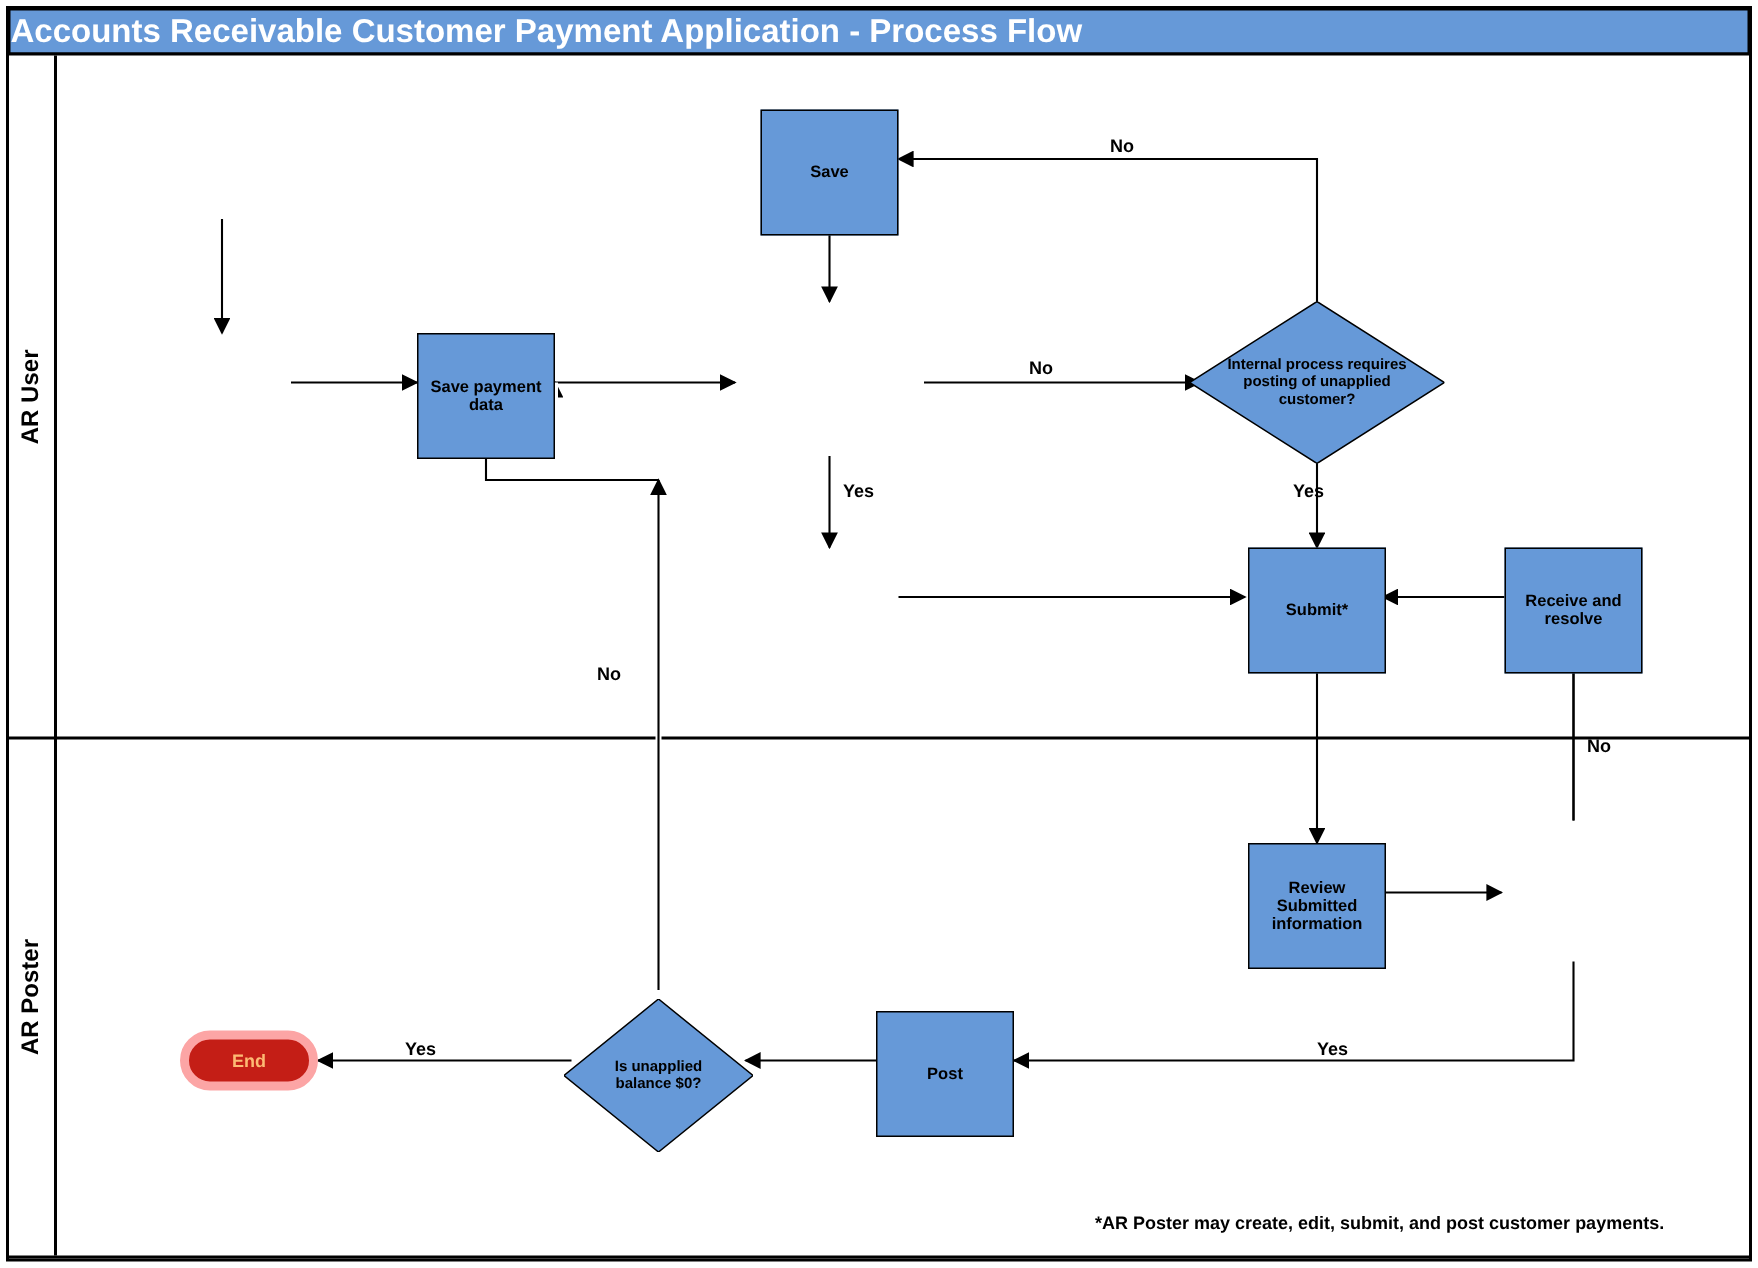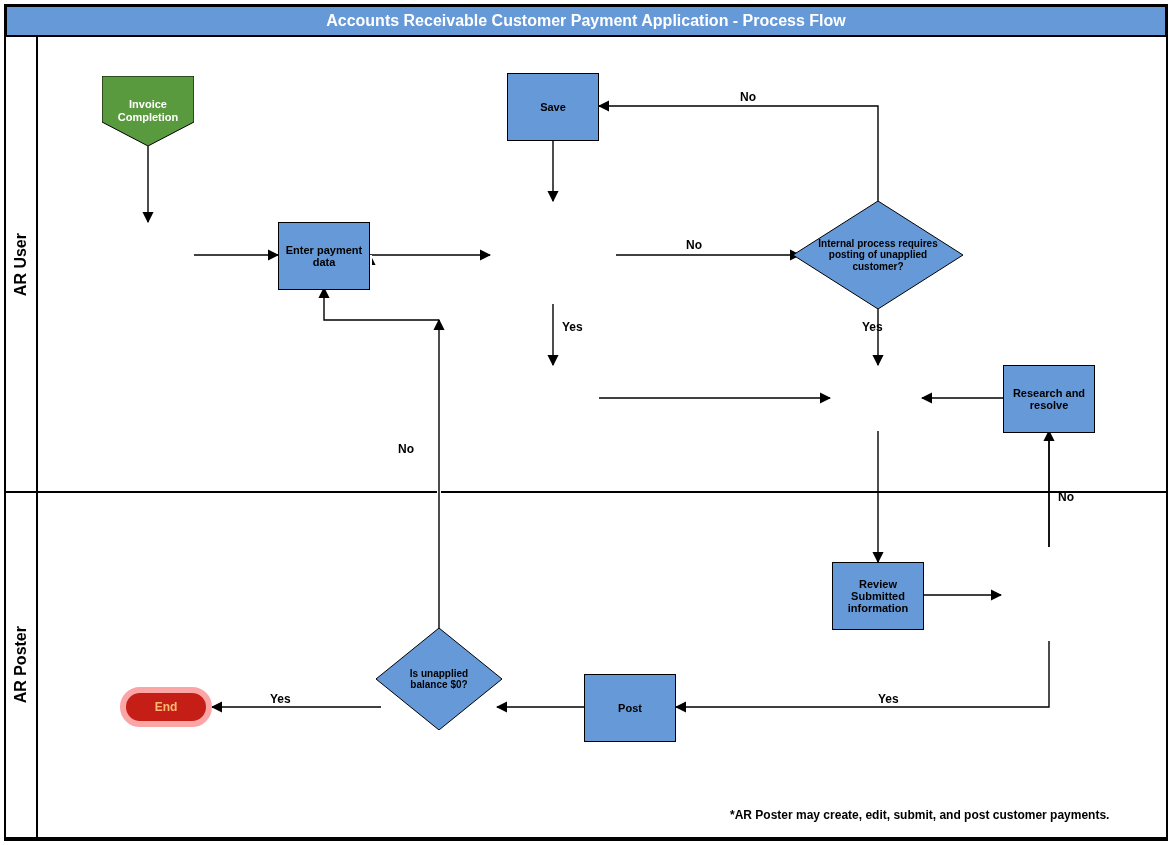--- a/index.html
+++ b/index.html
@@ -1,25 +1,25 @@
 <!DOCTYPE html>
 <html><head>
 <meta charset="utf-8">
 <style>
   html,body{margin:0;padding:0;font-family:Arial,Helvetica,sans-serif;background:#fff}
   .stage{position:relative;width:1172px;height:845px;margin:0 auto}
   .outer{position:absolute;left:4px;top:4px;right:4px;bottom:4px;border:2px solid #000}
-  .title{position:absolute;left:6px;top:6px;right:6px;height:28px;background:#6699d8;color:#fff;font-weight:bold;text-align:center;line-height:28px;font-size:16px;border:1px solid #000}
+  .title{position:absolute;left:6px;top:6px;right:6px;height:28px;background:#6699d8;color:#fff;font-weight:bold;text-align:left;line-height:28px;font-size:22px;border:1px solid #000}
   .lane{position:absolute;left:6px;right:6px;border-top:2px solid #000;border-bottom:2px solid #000}
   .lane.user{top:35px;height:455px;border-bottom:1px solid #000}
   .lane.poster{top:491px;bottom:6px;border-top:1px solid #000}
   .swim{position:absolute;left:0;top:0;bottom:0;width:30px;border-right:2px solid #000;display:flex;align-items:center;justify-content:center}
   .swim span{writing-mode:vertical-rl;transform:rotate(180deg);font-weight:bold;font-size:16px}
   .shape{position:absolute;display:flex;align-items:center;justify-content:center;text-align:center;font-size:11px;font-weight:bold;color:#000;box-sizing:border-box}
-  .proc{background:#6699d8;border:1px solid #000;width:92px;height:68px;padding:4px}
+  .proc{background:#6699d8;border:1px solid #000;width:92px;height:84px;padding:4px}
   .startshape svg, .diamond svg{display:block}
   .dlabel{position:absolute;left:0;top:0;width:100%;height:100%;display:flex;align-items:center;justify-content:center;padding:14px;box-sizing:border-box;line-height:1.15}
   .edge-label{position:absolute;font-size:12px;font-weight:bold;background:transparent}
   .end{width:92px;height:40px;background:#c41e16;border:6px solid #fca5a5;border-radius:20px;color:#fdba74;font-size:12px}
   .footnote{position:absolute;font-size:12px;font-weight:bold}
   svg.edges{position:absolute;left:0;top:0;width:1172px;height:845px;pointer-events:none}
 </style>
 </head>
 <body>
 
@@ -74,57 +74,53 @@
     <g fill="none" stroke="#fff" stroke-width="4">
       <polyline points="439,660 439,320 370,288 370,255"></polyline>
     </g>
     <g fill="none" stroke="#000" stroke-width="1.4" marker-end="url(#ah)">
       <polyline points="439,660 439,320"></polyline>
       <polyline points="439,320 324,320 324,288"></polyline>
     </g>
 
   </svg>
 
-  <div class="shape startshape" style="left:102px;top:76px;width:92px;height:70px">
-    <svg width="92" height="70">
-      <polygon points="0,0 92,0 92,46 46,70 0,46" fill="#5a9a3f" stroke="#000"></polygon>
-    </svg>
-    <div class="dlabel" style="color:#fff;font-size:11px;white-space:pre-line">Invoice
-Completion</div>
-  </div>
 
   <div class="shape proc" style="left:278px;top:222px">
-      <span>Enter payment data</span>
+      <span>Save payment data</span>
     </div>
   <div class="shape proc" style="left:507px;top:73px">
       <span>Save</span>
     </div>
 
 
   <div class="shape" style="left:793px;top:201px;width:170px;height:108px">
     <svg width="170" height="108">
         <polygon points="85,0 170,54 85,108 0,54" fill="#6699d8" stroke="#000"></polygon>
       </svg>
     <div class="dlabel" style="font-size:10px;padding:8px 22px">Internal process requires posting of unapplied customer?</div>
   </div>
 
+  <div class="shape proc" style="left:832px;top:365px">
+      <span>Submit*</span>
+    </div>
   <div class="shape proc" style="left:1003px;top:365px">
-      <span>Research and resolve</span>
+      <span>Receive and resolve</span>
     </div>
 
   <div class="shape proc" style="left:832px;top:562px">
       <span>Review Submitted information</span>
     </div>
 
 
   <div class="shape proc" style="left:584px;top:674px">
       <span>Post</span>
     </div>
 
-  <div class="shape" style="left:376px;top:628px;width:126px;height:102px">
+  <div class="shape" style="left:376px;top:666px;width:126px;height:102px">
     <svg width="126" height="102">
         <polygon points="63,0 126,51 63,102 0,51" fill="#6699d8" stroke="#000"></polygon>
       </svg>
     <div class="dlabel" style="font-size:10px">Is unapplied balance $0?</div>
   </div>
 
   <div class="shape end" style="left:120px;top:687px">
       <span>End</span>
     </div>
 

